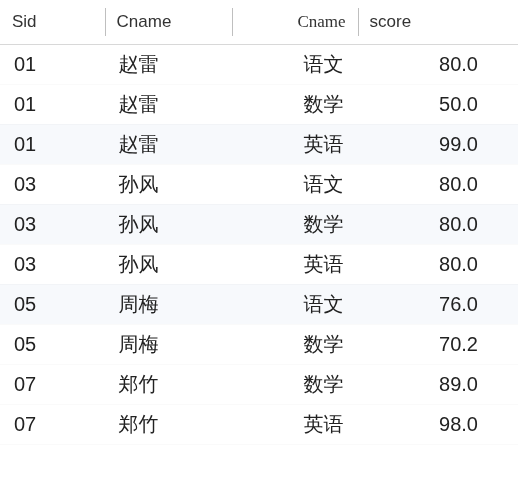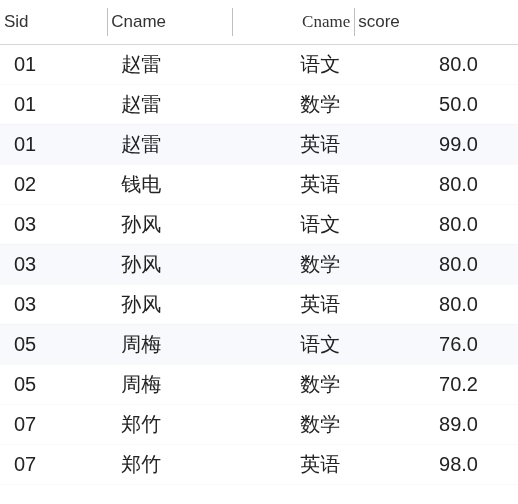--- a/index.html
+++ b/index.html
@@ -15,21 +15,21 @@
   .table {
     width: 518px;
     border-collapse: collapse;
   }
   .header-row {
     height: 44px;
   }
   .header-cell {
     position: relative;
     text-align: left;
-    padding: 0 4px;
+    padding: 0 12px;
     font-size: 17px;
     font-weight: 400;
     color: #333;
     border-bottom: 1px solid #d8d8d8;
     background: #ffffff;
     vertical-align: middle;
   }
   .header-cell::before {
     content: "";
     position: absolute;
@@ -96,26 +96,20 @@
       <td class="body-cell col-cname">数学</td>
       <td class="body-cell col-score">50.0</td>
     </tr>
     <tr class="body-row alt">
       <td class="body-cell col-sid">01</td>
       <td class="body-cell col-sname">赵雷</td>
       <td class="body-cell col-cname">英语</td>
       <td class="body-cell col-score">99.0</td>
     </tr>
     <tr class="body-row">
-      <td class="body-cell col-sid">02</td>
-      <td class="body-cell col-sname">钱电</td>
-      <td class="body-cell col-cname">英语</td>
-      <td class="body-cell col-score">80.0</td>
-    </tr>
-    <tr class="body-row">
       <td class="body-cell col-sid">03</td>
       <td class="body-cell col-sname">孙风</td>
       <td class="body-cell col-cname">语文</td>
       <td class="body-cell col-score">80.0</td>
     </tr>
     <tr class="body-row alt">
       <td class="body-cell col-sid">03</td>
       <td class="body-cell col-sname">孙风</td>
       <td class="body-cell col-cname">数学</td>
       <td class="body-cell col-score">80.0</td>

